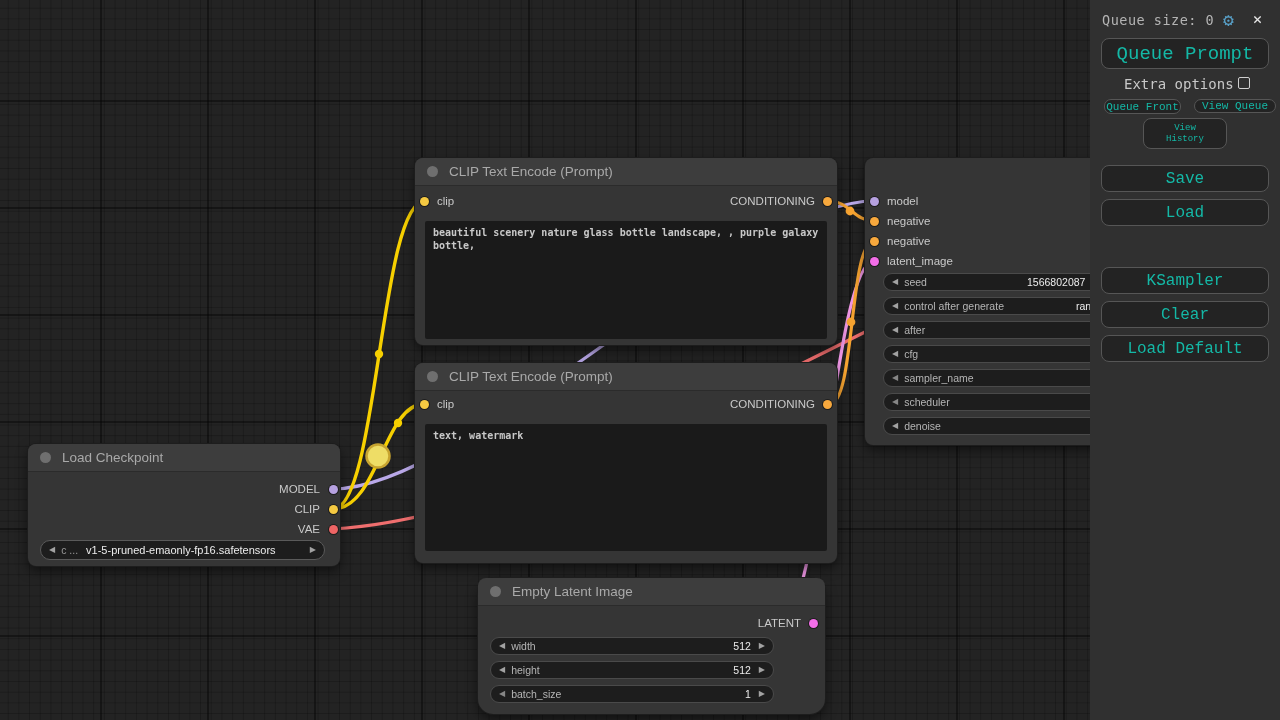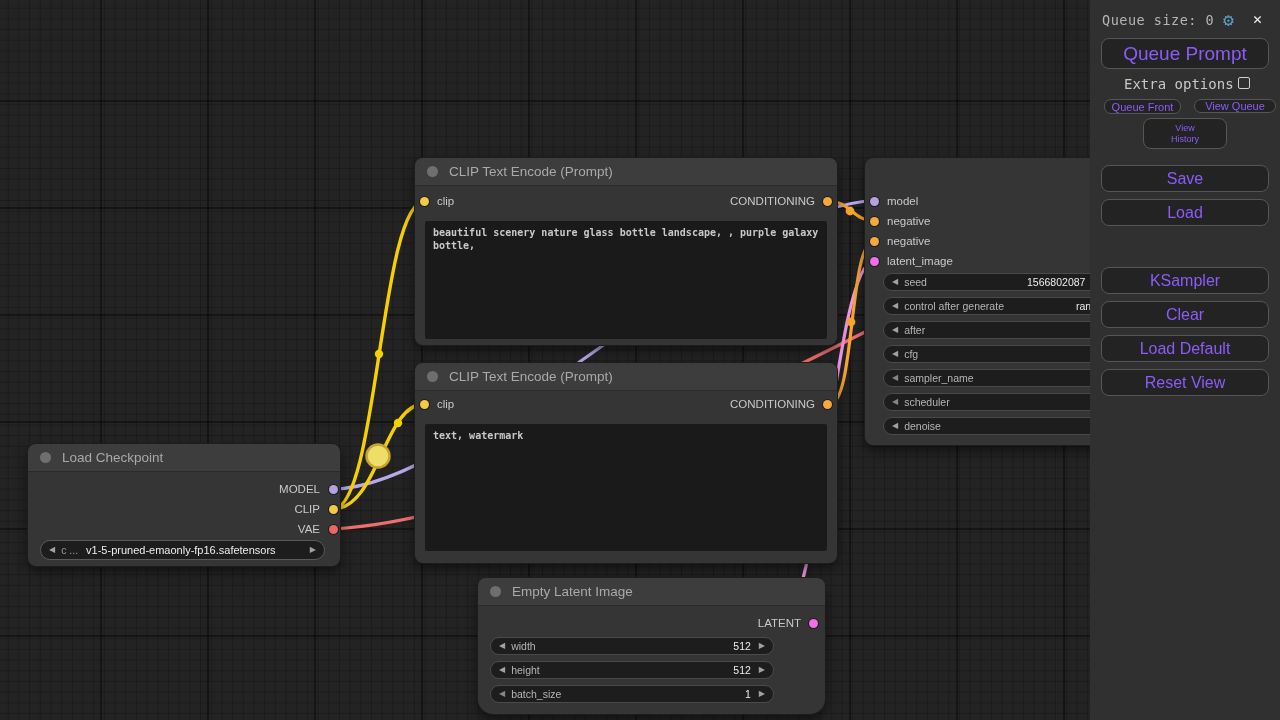--- a/index.html
+++ b/index.html
@@ -58,22 +58,22 @@
   
   .sidebar {
     position:absolute; left:1090px; top:0; width:190px; height:720px; z-index:10;
     background:#303030; font-family:"DejaVu Sans Mono", monospace;
   }
   .queue-size { position:absolute; left:12px; top:12px; font-size:13.5px; color:#b4b4b4; letter-spacing:0.5px; }
   .gear { position:absolute; left:133px; top:9px; font-size:18px; color:#58a0c8; cursor:pointer; }
   .closex { position:absolute; left:163px; top:10px; font-size:15px; color:#e8e8e8; font-weight:bold; cursor:pointer; }
   .btn {
     position:absolute; background:#232323; border:1px solid #565656; border-radius:8px;
-    color:#8b5cf6; display:flex; align-items:center; justify-content:center;
-    cursor:pointer; font-family:Liberation Sans, sans-serif;
+    color:#14b8a6; display:flex; align-items:center; justify-content:center;
+    cursor:pointer; font-family:Liberation Mono, monospace;
   }
   .btn-queue-prompt { left:11px; top:38px; width:168px; height:31px; font-size:19px; }
   .extra-options { position:absolute; left:34px; top:76px; font-size:14px; color:#c8c8c8; }
   .checkbox { position:absolute; left:148px; top:77px; width:12px; height:12px;
               border:1px solid #cfcfcf; border-radius:2px; background:transparent; cursor:pointer; }
   .btn-small { font-size:11px; border-radius:7px; }
   .btn-queue-front { left:14px; top:99px; width:77px; height:15px; }
   .btn-view-queue { left:104px; top:99px; width:82px; height:14px; }
   .btn-view-history { left:53px; top:118px; width:84px; height:31px; font-size:9px;
                       line-height:11px; flex-direction:column; }
@@ -235,14 +235,13 @@
   <div class="btn btn-view-history">
     <span>View</span>
     <span>History</span>
   </div>
 
   <div class="btn btn-main" style="top:165px;">Save</div>
   <div class="btn btn-main" style="top:199px;">Load</div>
   <div class="btn btn-main" style="top:267px;">KSampler</div>
   <div class="btn btn-main" style="top:301px;">Clear</div>
   <div class="btn btn-main" style="top:335px;">Load Default</div>
-  <div class="btn btn-main" style="top:369px;">Reset View</div>
 </div>
 
 </body></html>

